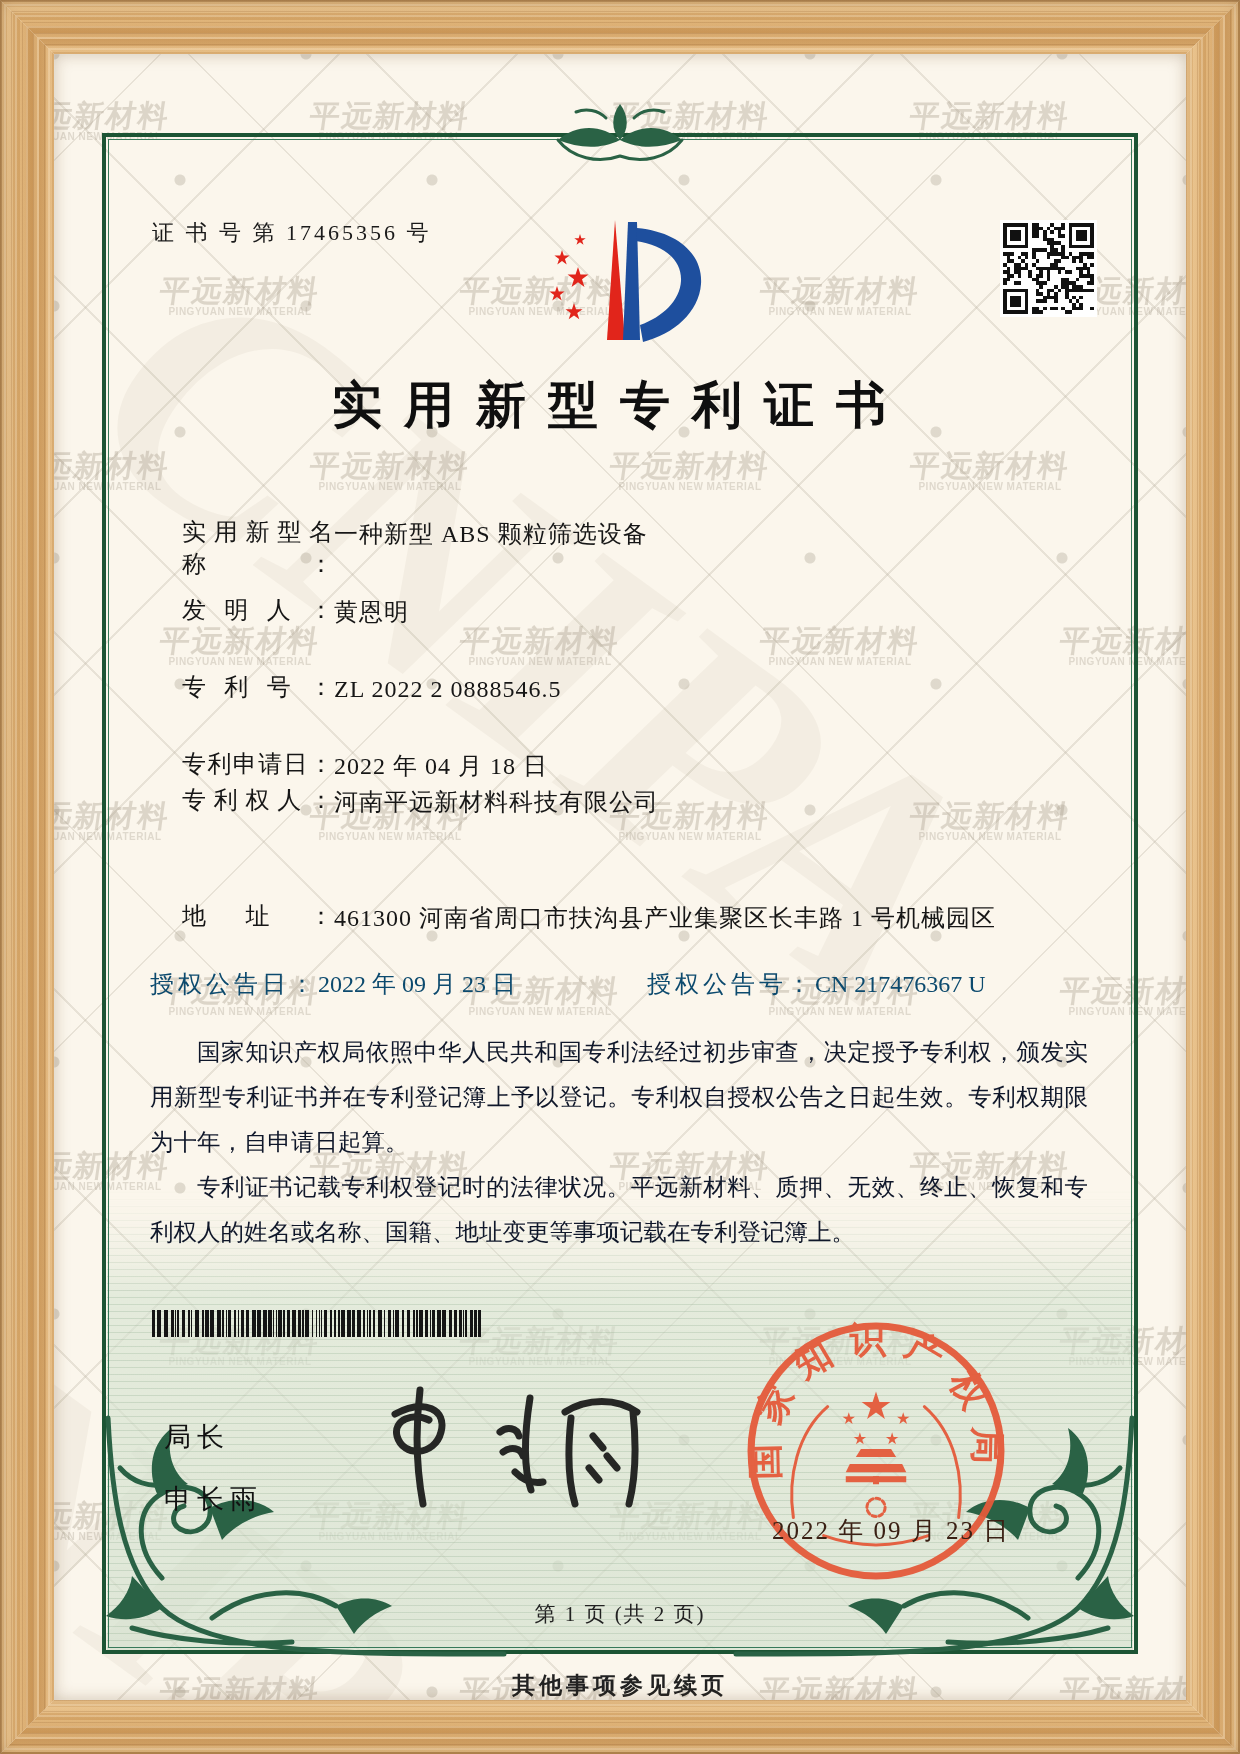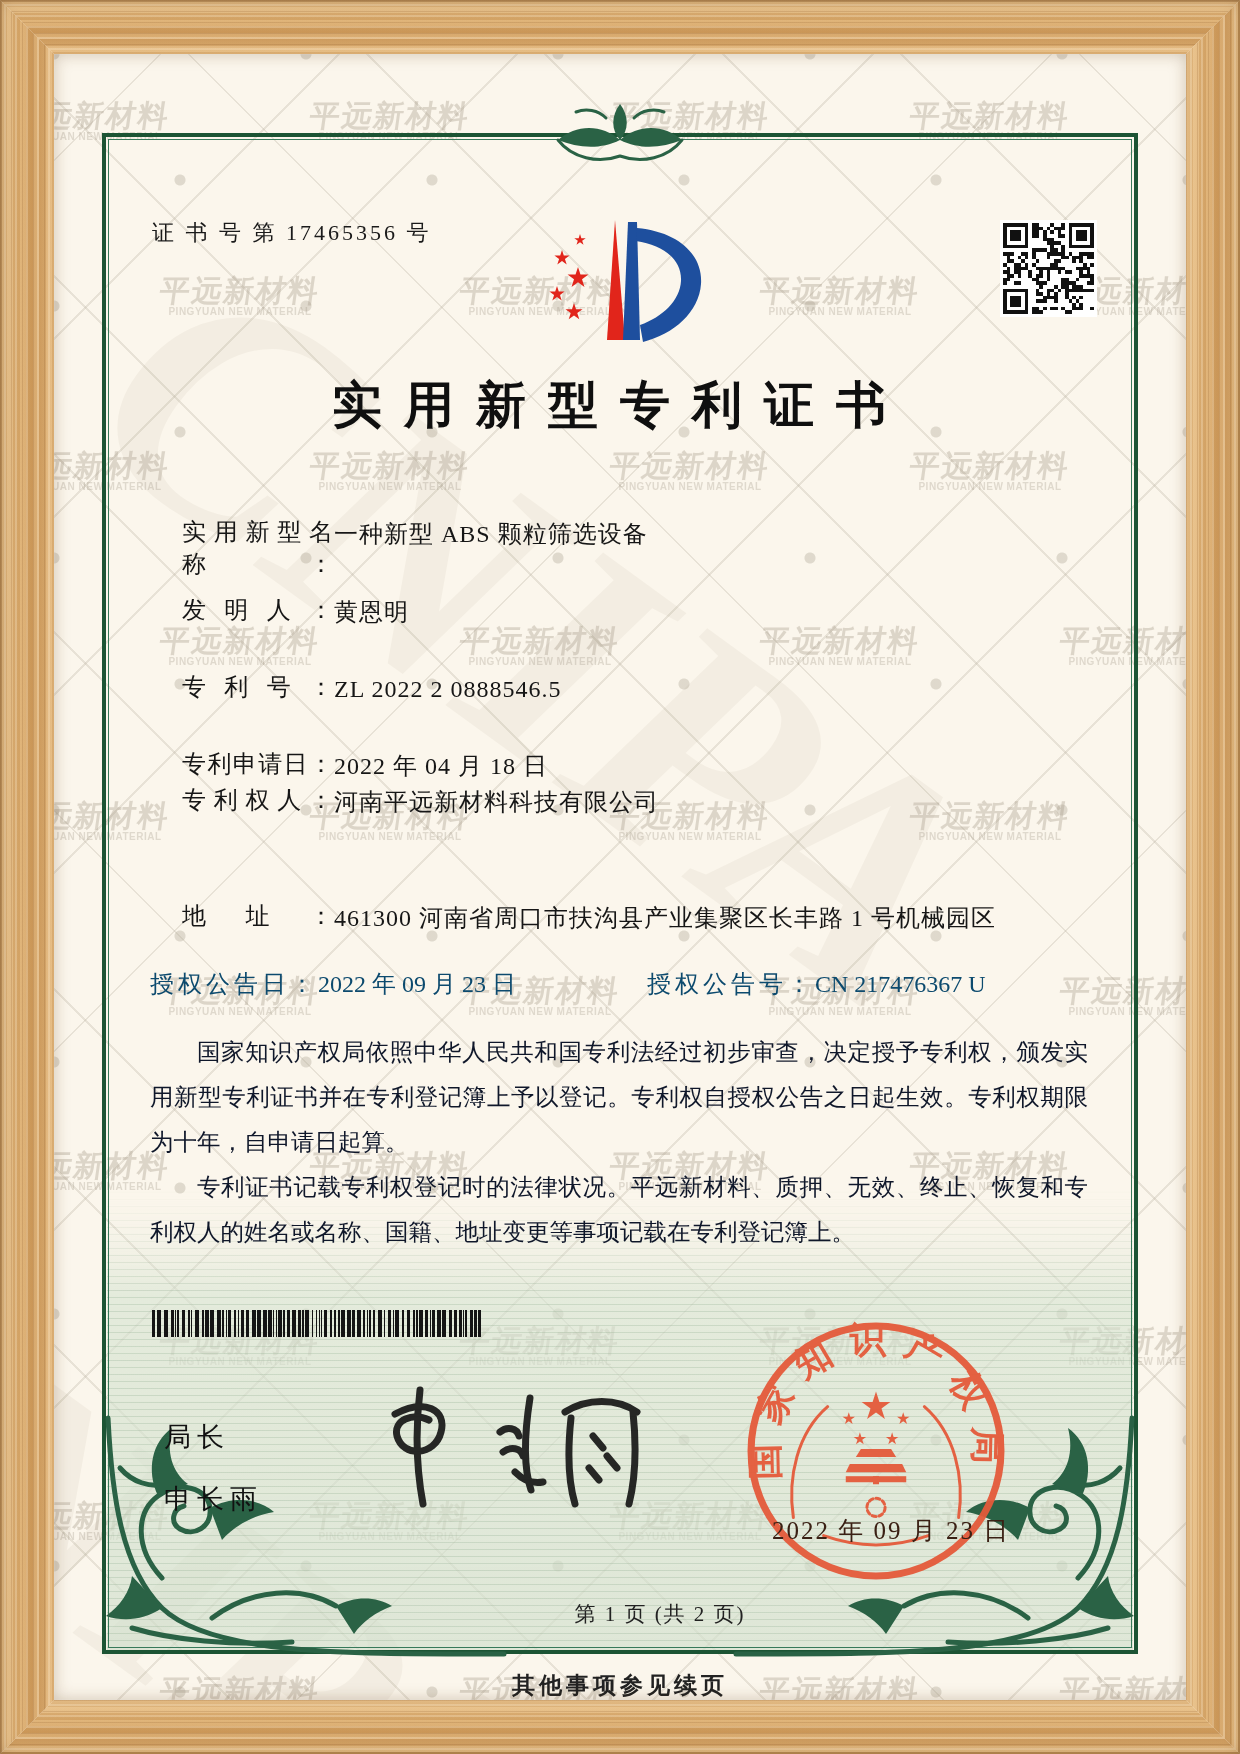--- a/index.html
+++ b/index.html
@@ -56,21 +56,21 @@
     text-align:justify;color:#0f172a;}
   .body-text p{margin:0;text-indent:2em;}
   .barcode{position:absolute;left:152px;top:1310px;width:338px;height:27px;}
   .signer{position:absolute;font-family:Liberation Serif, serif;font-size:27px;letter-spacing:6px;color:#111;}
   .signer.t{left:164px;top:1419px;}
   .signer.n{left:164px;top:1481px;}
   .signature{position:absolute;left:365px;top:1372px;width:285px;height:148px;}
   .seal{position:absolute;left:745px;top:1320px;width:262px;height:262px;mix-blend-mode:multiply;opacity:.95;}
   .seal-date{position:absolute;left:772px;top:1514px;font-size:25px;letter-spacing:2px;color:#3a2014;z-index:6;}
   .page-info{position:absolute;left:102px;top:1600px;width:1036px;text-align:center;font-size:21px;
-    letter-spacing:2px;color:#222;padding-left:40px;}
+    letter-spacing:2px;color:#222;}
   .footer-note{position:absolute;left:0;top:1670px;width:100%;text-align:center;font-size:23px;
     letter-spacing:4px;color:#222;font-weight:bold;}
   .content{position:absolute;inset:0;z-index:4;}
   
   .wood{position:absolute;z-index:10;}
   .wood-h{left:0;width:1240px;height:54px;
     background:
       repeating-linear-gradient(180deg, rgba(139,90,43,.20) 0 1px, rgba(139,90,43,0) 1px 4px, rgba(255,240,214,.28) 4px 6px, rgba(255,240,214,0) 6px 11px),
       repeating-linear-gradient(180deg, rgba(170,115,55,.16) 0 7px, rgba(245,215,170,.22) 7px 13px),
       linear-gradient(180deg,#ecc792,#d9a96a 40%,#cf9c5d 62%,#e3b87e);}

